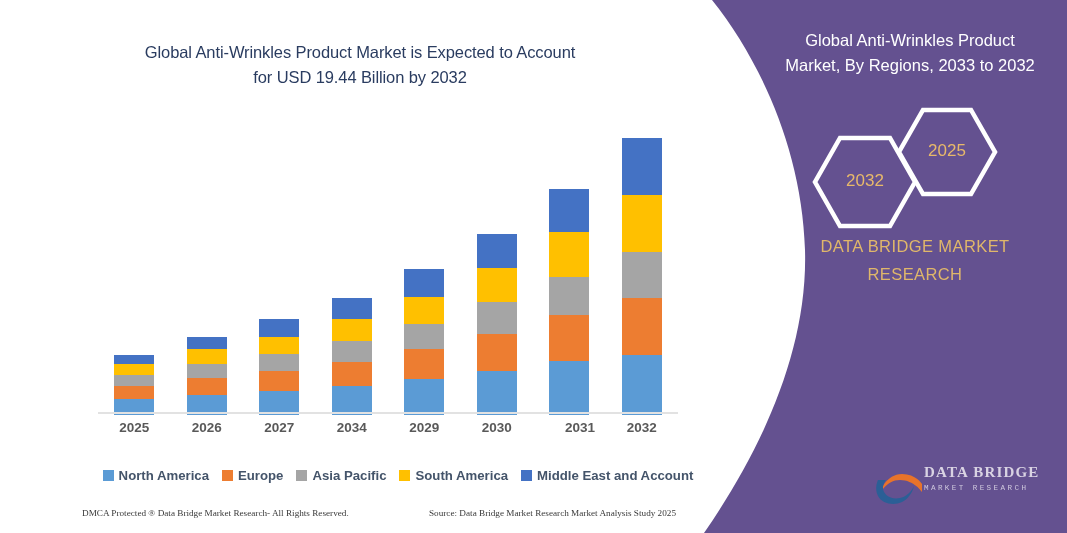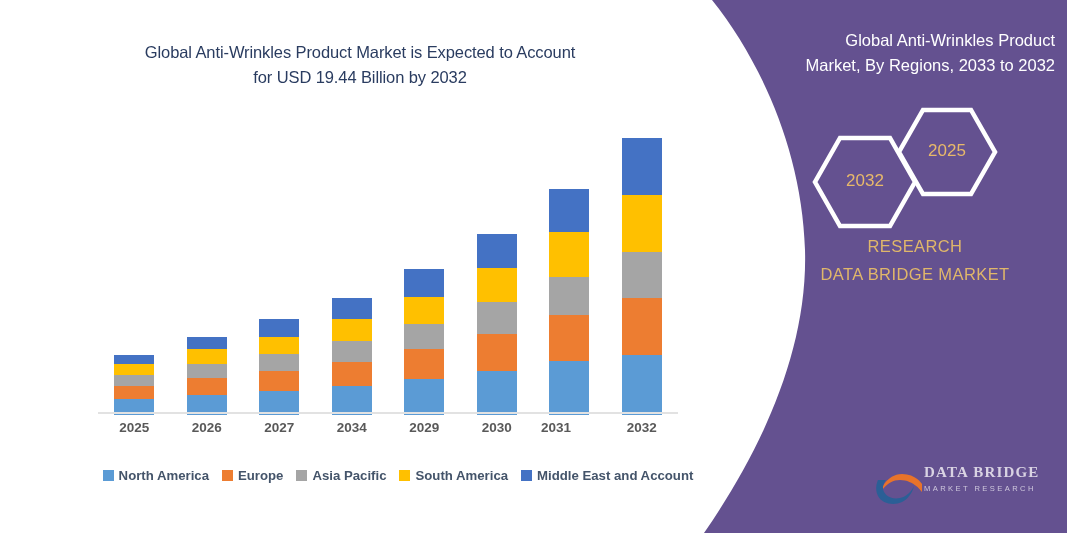--- a/index.html
+++ b/index.html
@@ -66,21 +66,21 @@
   .right-pane{
     position:absolute;left:690px;top:0;width:377px;height:533px;
   }
   .purple-svg{position:absolute;left:0;top:0;}
 
   .panel-title{
     position:absolute;left:765px;top:28px;width:290px;
     text-align:center;
     color:#ffffff;font-size:16.5px;line-height:25px;
   }
-  .panel-title .ln{display:block;text-align:right;}
+  .panel-title .ln{display:block;}
 
   .hexes{position:absolute;left:810px;top:105px;width:200px;height:110px;}
   .hex-label{
     position:absolute;
     color:#e8b96a;font-size:17px;
     text-align:center;width:100%;
   }
   .hex-wrap{position:absolute;}
 
   .brand{
@@ -91,21 +91,21 @@
   .brand .ln{display:block;}
 
   .logo{position:absolute;left:872px;top:462px;width:180px;height:48px;}
   .logo-text{position:absolute;left:52px;top:2px;}
   .logo-main{
     font-size:15px;color:#d9d3e3;letter-spacing:1.2px;font-weight:bold;
     font-family:"Liberation Serif", serif;
   }
   .logo-sub{
     font-size:7.6px;color:#cfc8dd;letter-spacing:2.4px;margin-top:3px;
-    font-family:Liberation Sans, sans-serif;
+    font-family:Liberation Mono, monospace;
   }
 </style>
 </head>
 <body>
 
 <div id="root">
 
   <div class="left-pane">
 
     <div class="chart-title">
@@ -173,21 +173,21 @@
       </div>
     <div class="axis-line"></div>
 
     <div class="xlabels" id="xlabels">
         <div class="xlab" style="left: 0.25px;">2025</div>
         <div class="xlab" style="left: 72.75px;">2026</div>
         <div class="xlab" style="left: 145.25px;">2027</div>
         <div class="xlab" style="left: 217.75px;">2034</div>
         <div class="xlab" style="left: 290.25px;">2029</div>
         <div class="xlab" style="left: 362.75px;">2030</div>
-        <div class="xlab" style="left: 422px;">2031</div>
+        <div class="xlab" style="left: 446px;">2031</div>
         <div class="xlab" style="left: 507.75px;">2032</div>
       </div>
 
     <div class="legend" id="legend">
         <div class="lg-item">
           <span class="lg-swatch" style="background: rgb(91, 155, 213);"></span>
           <span class="lg-text">North America</span>
         </div>
         <div class="lg-item">
           <span class="lg-swatch" style="background: rgb(237, 125, 49);"></span>
@@ -200,20 +200,24 @@
         <div class="lg-item">
           <span class="lg-swatch" style="background: rgb(255, 192, 0);"></span>
           <span class="lg-text">South America</span>
         </div>
         <div class="lg-item">
           <span class="lg-swatch" style="background: rgb(68, 114, 196);"></span>
           <span class="lg-text">Middle East and Account</span>
         </div>
       </div>
 
+    <div class="footer">
+      <span class="fl">DMCA Protected ® Data Bridge Market Research- All Rights Reserved.</span>
+      <span class="fr">Source: Data Bridge Market Research  Market Analysis Study 2025</span>
+    </div>
   </div>
 
   <div class="right-pane">
     <svg class="purple-svg" width="377" height="533" viewBox="0 0 377 533">
       <path d="M22,0 C70,60 112,150 115,250 C118,352 70,452 14,533 L377,533 L377,0 Z" fill="#645190"></path>
     </svg>
   </div>
 
   <div class="panel-title">
     <span class="ln">Global Anti-Wrinkles Product</span>
@@ -231,22 +235,22 @@
 
     <div class="hex-wrap" style="left:0px;top:28px;width:110px;height:98px;">
       <svg width="110" height="98" viewBox="0 0 110 98">
         <polygon points="30,5 80,5 105,49 80,93 30,93 5,49" fill="none" stroke="#ffffff" stroke-width="4.5"></polygon>
       </svg>
       <div class="hex-label" style="top:38px;left:0;">2032</div>
     </div>
   </div>
 
   <div class="brand">
+    <span class="ln">DATA BRIDGE MARKET</span>
     <span class="ln">RESEARCH</span>
-    <span class="ln">DATA BRIDGE MARKET</span>
   </div>
 
   <div class="logo">
     <svg width="58" height="46" viewBox="0 0 58 46">
       <path d="M8,2 L8,30 C8,30 14,12 30,12 C44,12 50,22 50,22 L50,30 C50,30 42,18 28,18 C14,18 8,32 8,32 Z" fill="#e8732a"></path>
       <path d="M6,18 C6,18 2,26 6,34 C10,42 22,44 30,40 C40,35 42,24 42,24 C42,24 38,34 28,36 C18,38 11,32 11,26 C11,21 14,18 14,18 Z" fill="#2b5f96"></path>
     </svg>
     <div class="logo-text">
       <div class="logo-main">DATA BRIDGE</div>
       <div class="logo-sub">MARKET RESEARCH</div>

